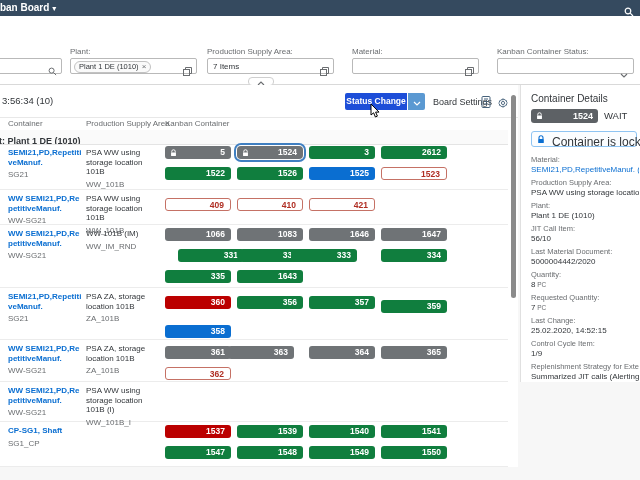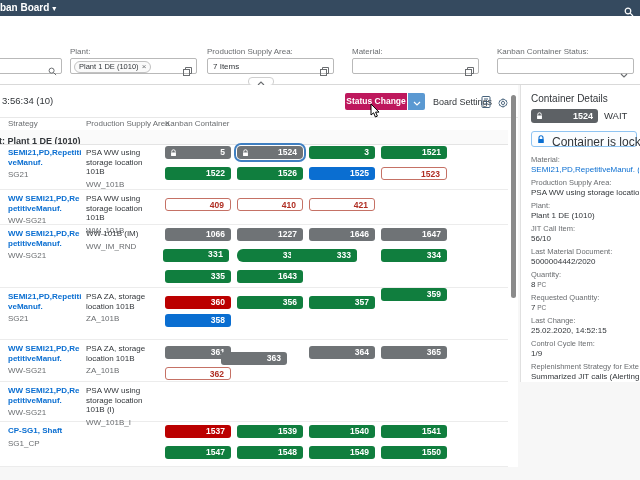--- a/index.html
+++ b/index.html
@@ -23,21 +23,21 @@
   .ftext{position:absolute;left:5px;top:3px;font-size:8px;color:#32363a;white-space:nowrap;}
   .expander{position:absolute;left:248px;top:77px;width:26px;height:9px;background:#fff;border:1px solid #cfcfcf;border-radius:4px;box-sizing:border-box;text-align:center;line-height:5px;}
 
   
   .content{position:absolute;left:0;top:85px;width:640px;height:395px;background:#f7f7f7;}
 
   
   .tcard{position:absolute;left:0;top:85px;width:518px;height:382px;background:#fff;}
   .toolbar{position:absolute;left:0;top:0;width:100%;height:32px;border-bottom:1px solid #e8e8e8;}
   .ttime{position:absolute;left:2px;top:10px;font-size:9.5px;color:#32363a;white-space:nowrap;}
-  .btn-sc{position:absolute;left:345px;top:8px;width:62px;height:17px;background:#be185d;border-radius:2px 0 0 2px;color:#fff;font-size:8.5px;font-weight:bold;text-align:center;line-height:17px;cursor:pointer;}
+  .btn-sc{position:absolute;left:345px;top:8px;width:62px;height:17px;background:#1d4ed8;border-radius:2px 0 0 2px;color:#fff;font-size:8.5px;font-weight:bold;text-align:center;line-height:17px;cursor:pointer;}
   .btn-sc-arrow{position:absolute;left:408px;top:8px;width:17px;height:17px;background:#5b99d2;border-radius:0 2px 2px 0;text-align:center;line-height:15px;cursor:pointer;}
   .btn-bs{position:absolute;left:433px;top:12px;font-size:9px;color:#32363a;cursor:pointer;white-space:nowrap;}
   .tb-icon1{position:absolute;left:481px;top:9px;cursor:pointer;}
   .tb-icon2{position:absolute;left:497px;top:10px;cursor:pointer;}
   .hrow{position:absolute;left:0;top:32px;width:508px;height:13px;border-bottom:1px solid #d8d8d8;}
   .hcell{position:absolute;top:2px;font-size:8px;color:#6a6d70;white-space:nowrap;}
   .grow{position:absolute;left:0;top:45px;width:508px;height:14px;background:#fafafa;border-bottom:1px solid #e4e4e4;overflow:hidden;}
   .grow span{display:inline-block;margin-left:-20px;margin-top:2px;font-size:9px;font-weight:bold;color:#32363a;white-space:nowrap;}
   .trow{position:absolute;left:0;width:508px;border-bottom:1px solid #ececec;box-sizing:border-box;}
   .cell{position:absolute;top:4px;font-size:8px;line-height:1.2;}
@@ -174,21 +174,21 @@
       </span>
       <span class="tb-icon2">
         <svg width="12" height="12" viewBox="0 0 12 12">
             <path d="M6 1.6l.5 1.2 1.3-.4.6 1.1 1.2.2-.2 1.3 1 .9-1 .9.2 1.3-1.2.2-.6 1.1-1.3-.4L6 10.4l-.5-1.2-1.3.4-.6-1.1-1.2-.2.2-1.3-1-.9 1-.9-.2-1.3 1.2-.2.6-1.1 1.3.4z" fill="none" stroke="#45617a" stroke-width="0.9"></path>
             <circle cx="6" cy="6" r="1.6" fill="none" stroke="#45617a" stroke-width="0.9"></circle>
           </svg>
       </span>
     </div>
 
     <div class="hrow">
-      <span class="hcell" style="left:8px;">Strategy</span>
+      <span class="hcell" style="left:8px;">Container</span>
       <span class="hcell" style="left:86px;">Production Supply Area</span>
       <span class="hcell" style="left:165px;">Kanban Container</span>
     </div>
 
     <div class="grow">
       <span>Plant: Plant 1 DE (1010)</span>
     </div>
 
     <div id="rows">
         <div class="trow" style="top: 59px; height: 46px;">
@@ -208,21 +208,21 @@
             <svg width="7" height="8" viewBox="0 0 8 9">
               <path d="M2 4V2.8a2 2 0 0 1 4 0V4" fill="none" stroke="#fff" stroke-width="1.1"></path>
               <rect x="1.2" y="4" width="5.6" height="4" rx="0.6" fill="#fff"></rect>
             </svg>
             <span class="cv">1524</span>
           </div>
           <div class="chip green" style="left: 309px; top: 2px;">
             <span class="cv">3</span>
           </div>
           <div class="chip green" style="left: 381px; top: 2px;">
-            <span class="cv">1521</span>
+            <span class="cv">2612</span>
           </div>
           <div class="chip green" style="left: 165px; top: 23px;">
             <span class="cv">1522</span>
           </div>
           <div class="chip green" style="left: 237px; top: 23px;">
             <span class="cv">1526</span>
           </div>
           <div class="chip blue" style="left: 309px; top: 23px;">
             <span class="cv">1525</span>
           </div>
@@ -249,29 +249,29 @@
         <div class="trow" style="top: 140px; height: 63px;">
           <div class="cell mat"><a class="mlink">WW SEMI21,PD,RepetitiveManuf.</a><div class="code">WW-SG21</div></div>
           <div class="cell psa">
             <div class="pname">WW 101B (IM)</div>
             <div class="code">WW_IM_RND</div>
           </div>
           <div class="chip gray" style="left: 165px; top: 3px;">
             <span class="cv">1066</span>
           </div>
           <div class="chip gray" style="left: 237px; top: 3px;">
-            <span class="cv">1227</span>
+            <span class="cv">1083</span>
           </div>
           <div class="chip gray" style="left: 309px; top: 3px;">
             <span class="cv">1646</span>
           </div>
           <div class="chip gray" style="left: 381px; top: 3px;">
             <span class="cv">1647</span>
           </div>
-          <div class="chip green" style="left: 163px; top: 24px; font-family: Liberation Mono, monospace;">
+          <div class="chip green" style="left: 178px; top: 24px;">
             <span class="cv">331</span>
           </div>
           <div class="chip green" style="left: 237px; top: 24px; border-radius: 6px;">
             <span class="cv">332</span>
           </div>
           <div class="chip green" style="left: 291px; top: 24px;">
             <span class="cv">333</span>
           </div>
           <div class="chip green" style="left: 381px; top: 24px;">
             <span class="cv">334</span>
@@ -291,37 +291,37 @@
           </div>
           <div class="chip red" style="left: 165px; top: 8px;">
             <span class="cv">360</span>
           </div>
           <div class="chip green" style="left: 237px; top: 8px;">
             <span class="cv">356</span>
           </div>
           <div class="chip green" style="left: 309px; top: 8px;">
             <span class="cv">357</span>
           </div>
-          <div class="chip green" style="left: 381px; top: 0;">
+          <div class="chip green" style="left: 381px; top: 12px;">
             <span class="cv">359</span>
           </div>
-          <div class="chip blue" style="left: 165px; top: 26px;">
+          <div class="chip blue" style="left: 165px; top: 37px;">
             <span class="cv">358</span>
           </div>
         </div>
         <div class="trow" style="top: 255px; height: 42px;">
           <div class="cell mat"><a class="mlink">WW SEMI21,PD,RepetitiveManuf.</a><div class="code">WW-SG21</div></div>
           <div class="cell psa">
             <div class="pname">PSA ZA, storage location 101B</div>
             <div class="code">ZA_101B</div>
           </div>
           <div class="chip gray" style="left: 165px; top: 6px;">
             <span class="cv">361</span>
           </div>
-          <div class="chip gray" style="left: 221px; top: 6px; margin-top: 6px;">
+          <div class="chip gray" style="left: 228px; top: 6px;">
             <span class="cv">363</span>
           </div>
           <div class="chip gray" style="left: 309px; top: 6px;">
             <span class="cv">364</span>
           </div>
           <div class="chip gray" style="left: 381px; top: 6px;">
             <span class="cv">365</span>
           </div>
           <div class="chip outline" style="left: 165px; top: 27px;">
             <span class="cv">362</span>

